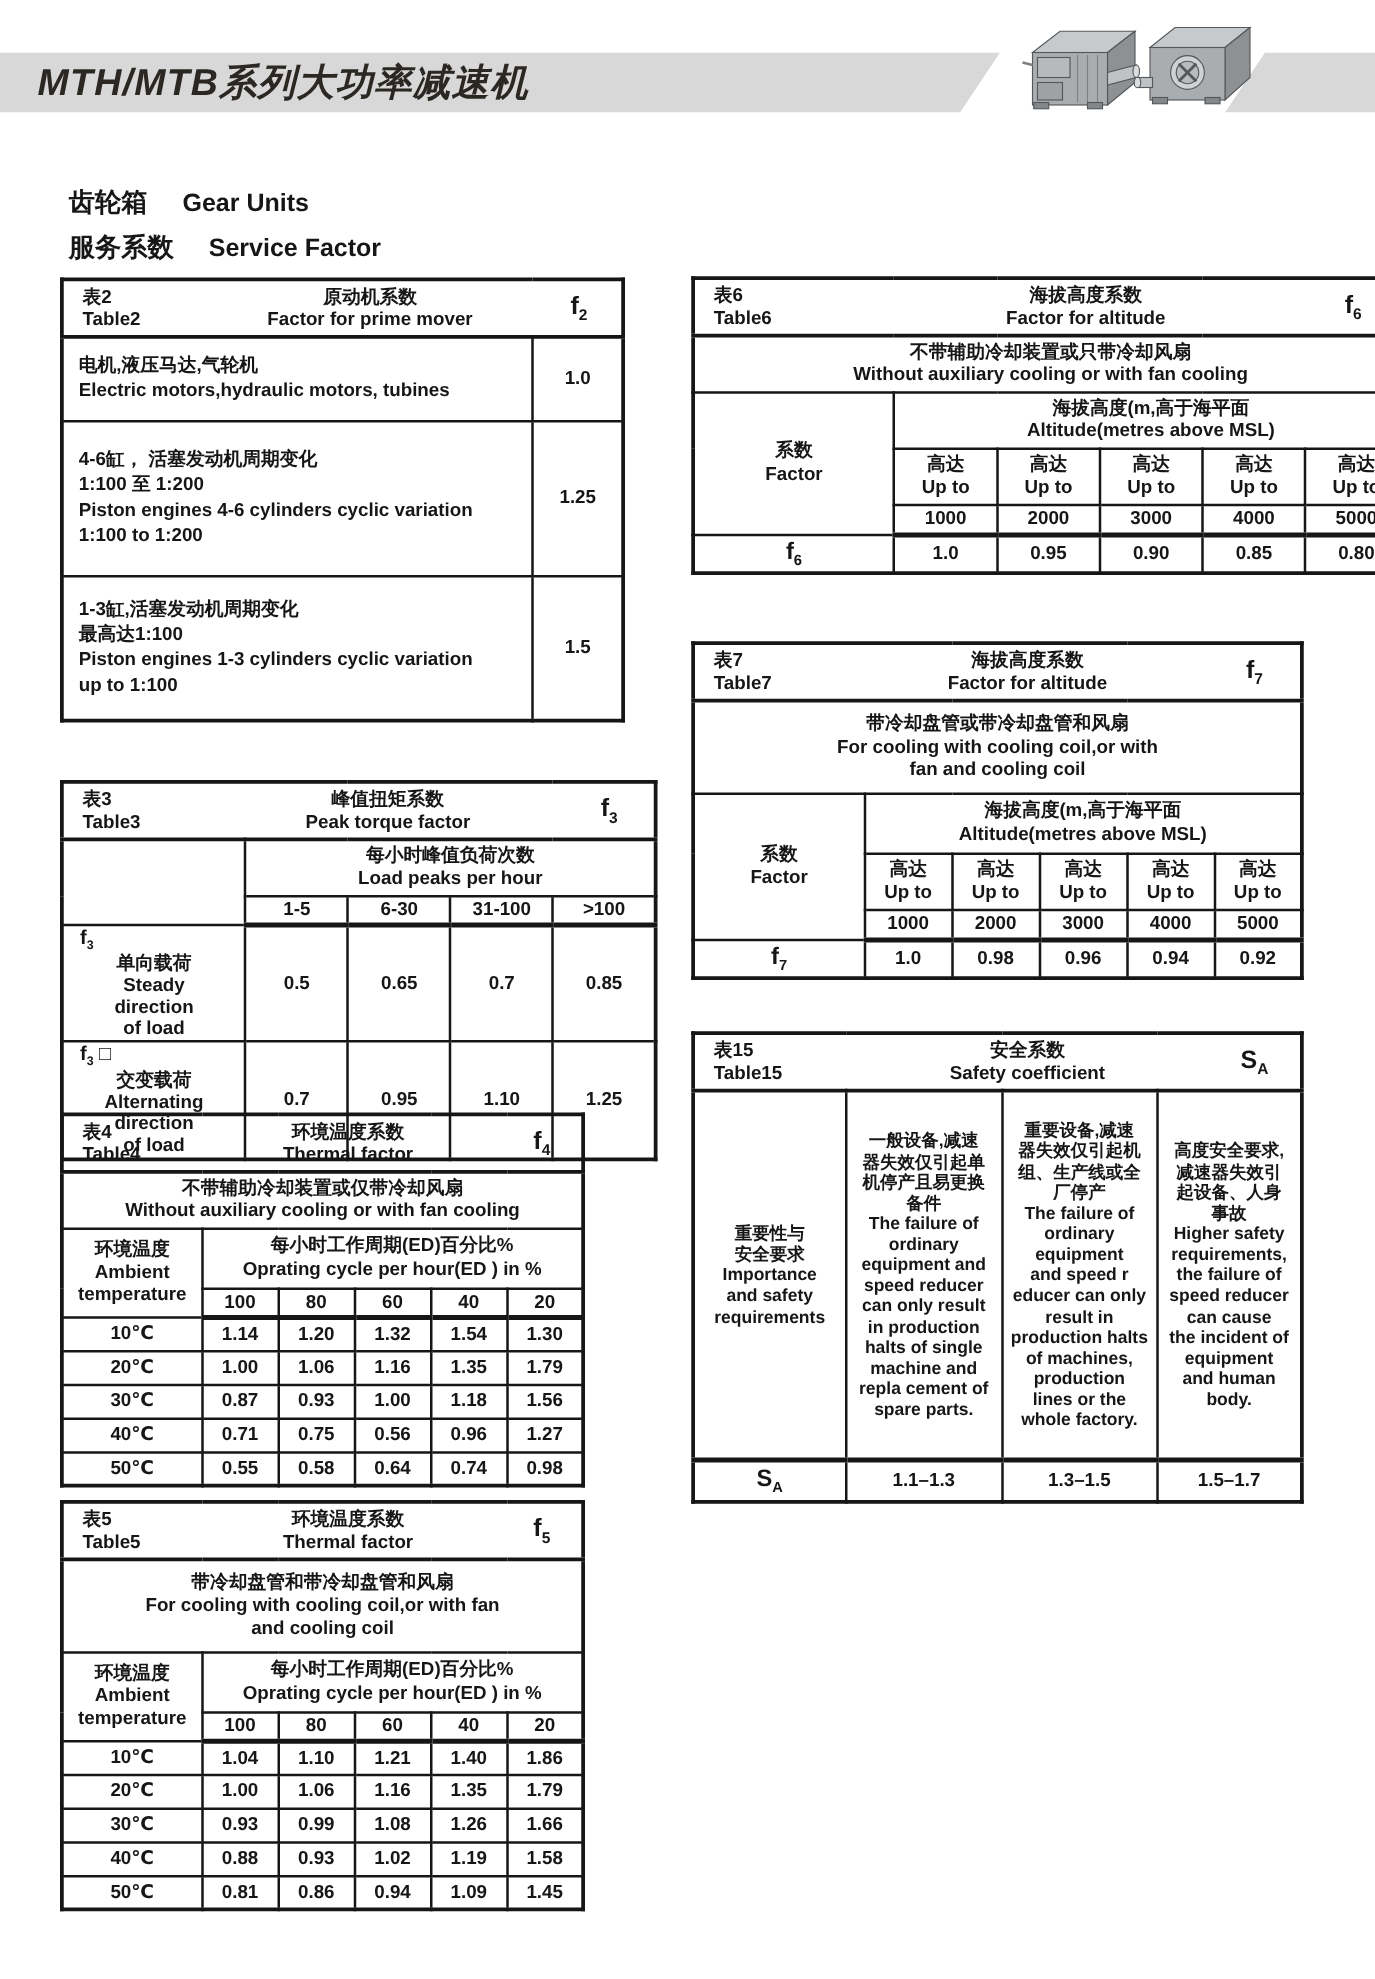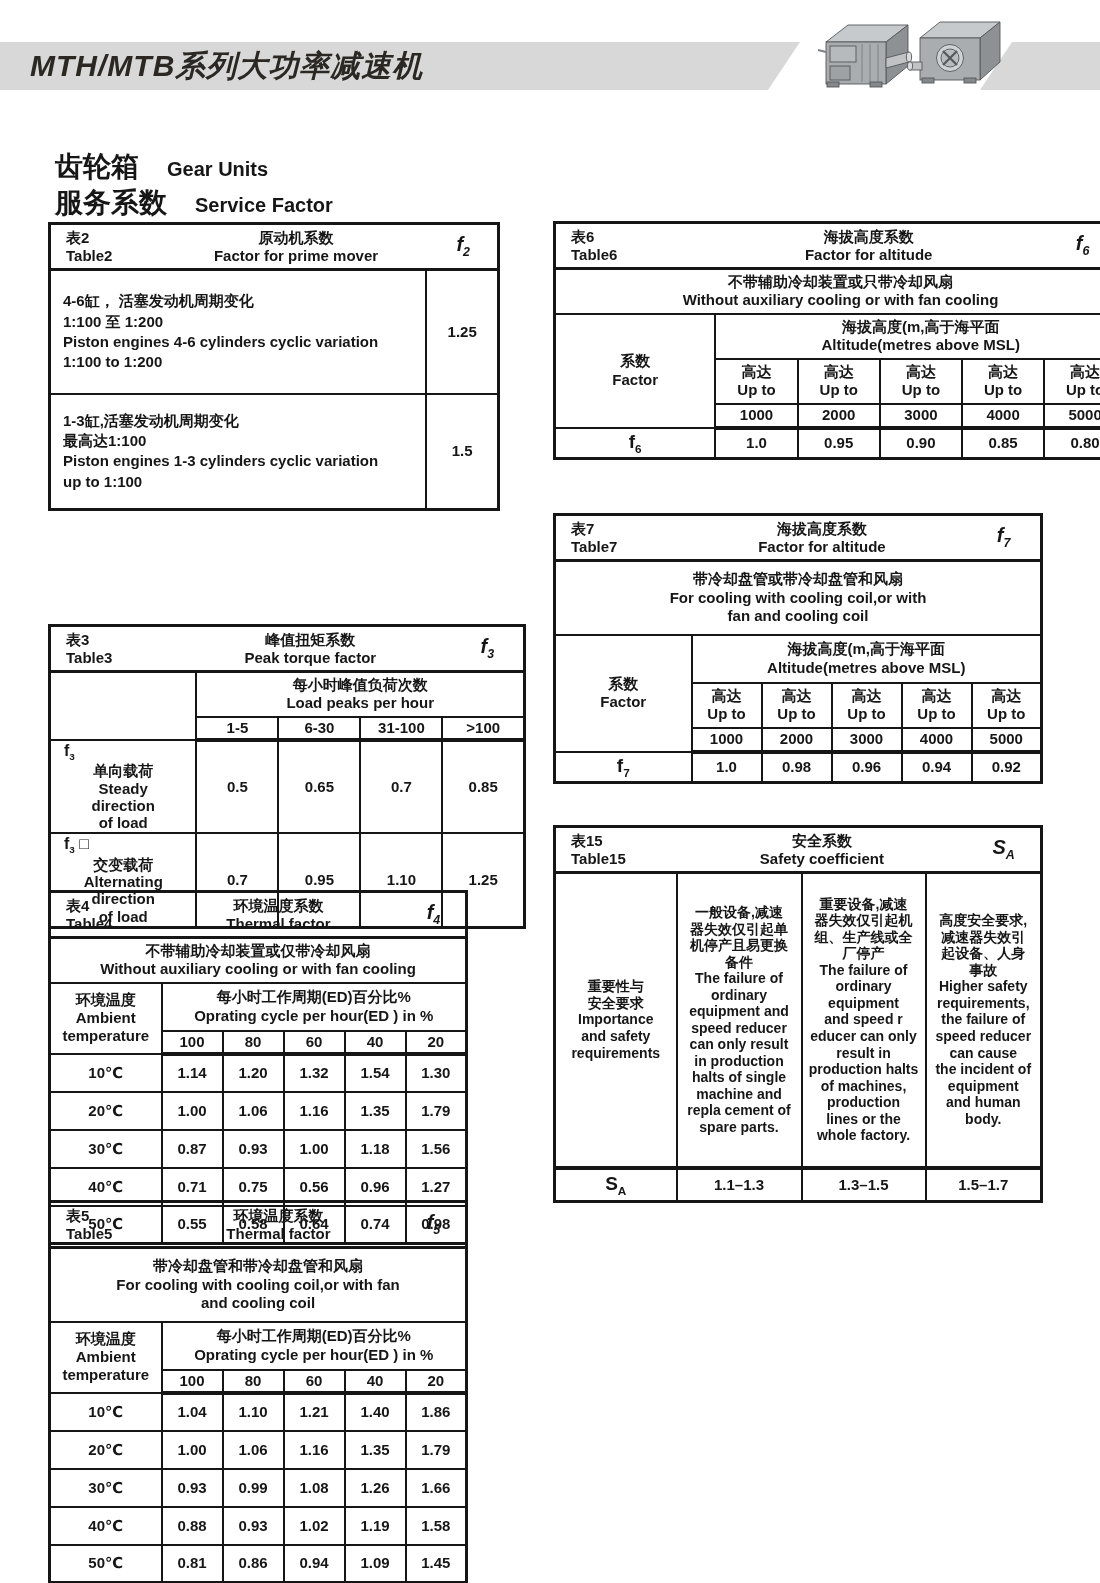--- a/index.html
+++ b/index.html
@@ -8,21 +8,21 @@
 
   
   .banner-svg { position:absolute; left:0; top:42px; width:1100px; height:48px; }
   .banner-title { position:absolute; left:30px; top:46px; width:760px; height:42px;
     font-size:30px; font-weight:bold; font-style:italic; letter-spacing:1px;
     color:#2b2824; white-space:nowrap; }
   .products-svg { position:absolute; left:812px; top:16px; width:200px; height:92px; }
 
   
   .sec-head { position:absolute; left:55px; font-weight:bold; color:#161616; white-space:nowrap; }
-  .sec-head .zh { font-size:28px; }
+  .sec-head .zh { font-size:21px; }
   .sec-head .en { font-size:20px; margin-left:28px; }
   .sec1 { top:148px; }
   .sec2 { top:184px; }
 
   
   .twrap { position:absolute; }
   .t2  { left:48px;  top:222px; width:452px; }
   .t3  { left:48px;  top:624px; width:478px; }
   .t4  { left:48px;  top:890px; width:417px; }
   .t5  { left:48px;  top:1200px; width:417px; }
@@ -33,33 +33,33 @@
   table { border-collapse:collapse; width:100%; table-layout:fixed;
     border:3px solid #161616; font-weight:bold; font-size:15px; color:#161616; }
   td { border:2px solid #161616; text-align:center; vertical-align:middle;
     padding:1px 3px; line-height:1.22; }
   tr.hdr td { border-bottom-width:3px; }
   tr.sep td { border-bottom-width:4px; }
 
   .thead-flex { display:flex; align-items:center; width:100%; }
   .tlabel { width:24%; text-align:left; padding-left:12px; line-height:1.15; }
   .ttitle { flex:1; text-align:center; line-height:1.15; }
-  .tsym   { width:14%; font-size:20px;font-style:italic; }
+  .tsym   { width:14%; font-size:20px; }
   .blk { display:block; }
   sub { font-size:0.62em; }
   .fsym { font-size:19px; }
 
   .pre { white-space:pre-line; }
   td.desc { text-align:left; padding-left:12px; line-height:1.35; font-size:15px; }
   .rl { line-height:1.15; }
   .rl-f { display:block; text-align:left; padding-left:10px; font-size:16px; }
   .t15 td.body { font-size:14px; line-height:1.18; padding:2px 1px; }
 
   
-  .rh20 td{height:20px} .rh24 td{height:24px} .rh26 td{height:26px} .rh27 td{height:38px}
+  .rh20 td{height:20px} .rh24 td{height:24px} .rh26 td{height:26px} .rh27 td{height:27px}
   .rh34 td{height:34px} .rh45 td{height:45px} .rh46 td{height:46px} .rh48 td{height:48px}
   .rh62 td{height:74px} .rh67 td{height:67px} .rh83 td{height:83px} .rh116 td{height:116px}
   .rh124 td{height:124px} .rh295 td{height:295px}
 </style>
 </head>
 <body>
 
 <svg class="banner-svg" viewBox="0 0 1100 48" preserveAspectRatio="none">
   <polygon points="0,0 800,0 768,48 0,48" fill="#d8d8d8"></polygon>
   <polygon points="1012,0 1100,0 1100,48 980,48" fill="#d8d8d8"></polygon>
@@ -119,20 +119,25 @@
         <span class="blk">Table2</span>
               </div>
       <div class="ttitle">
         <span class="blk">原动机系数</span>
         <span class="blk">Factor for prime mover</span>
               </div>
       <div class="tsym">
         <span>f</span><sub>2</sub></div>
     </div>
           </td>
+  </tr>
+  <tr class="rh67">
+    <td class="desc pre">电机,液压马达,气轮机
+Electric motors,hydraulic motors, tubines</td>
+    <td>1.0</td>
   </tr>
   <tr class="rh124">
     <td class="desc pre">4-6缸， 活塞发动机周期变化
 1:100 至 1:200
 Piston engines 4-6 cylinders cyclic variation
 1:100 to 1:200</td>
     <td>1.25</td>
   </tr>
   <tr class="rh116">
     <td class="desc pre">1-3缸,活塞发动机周期变化

